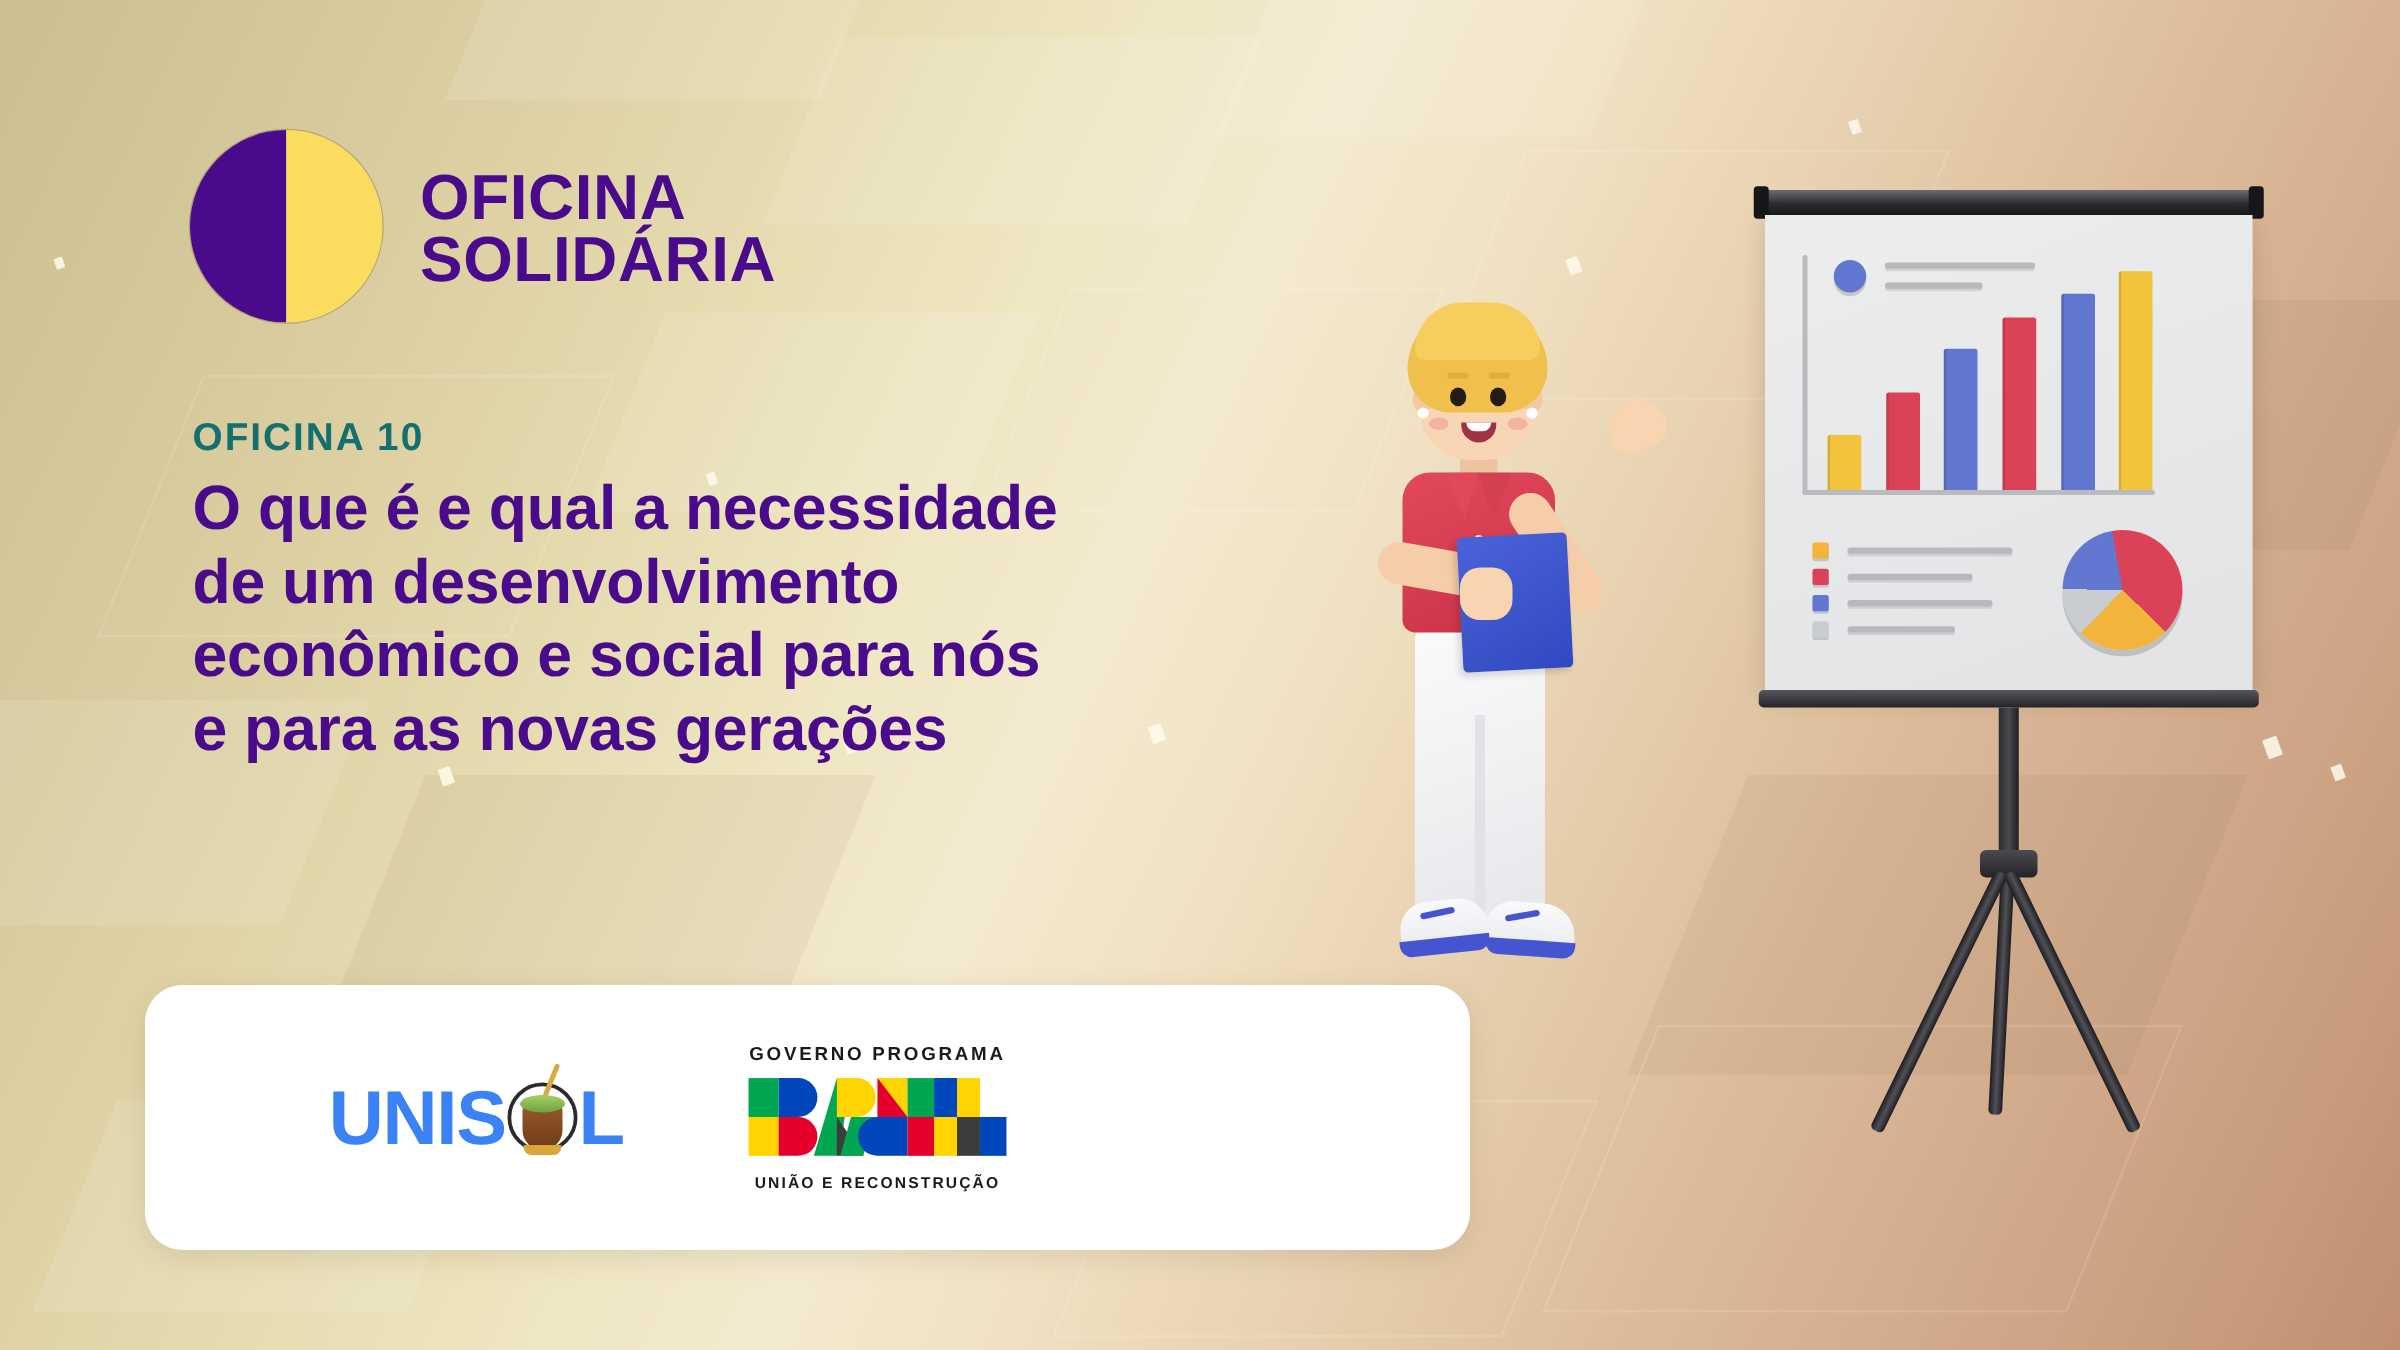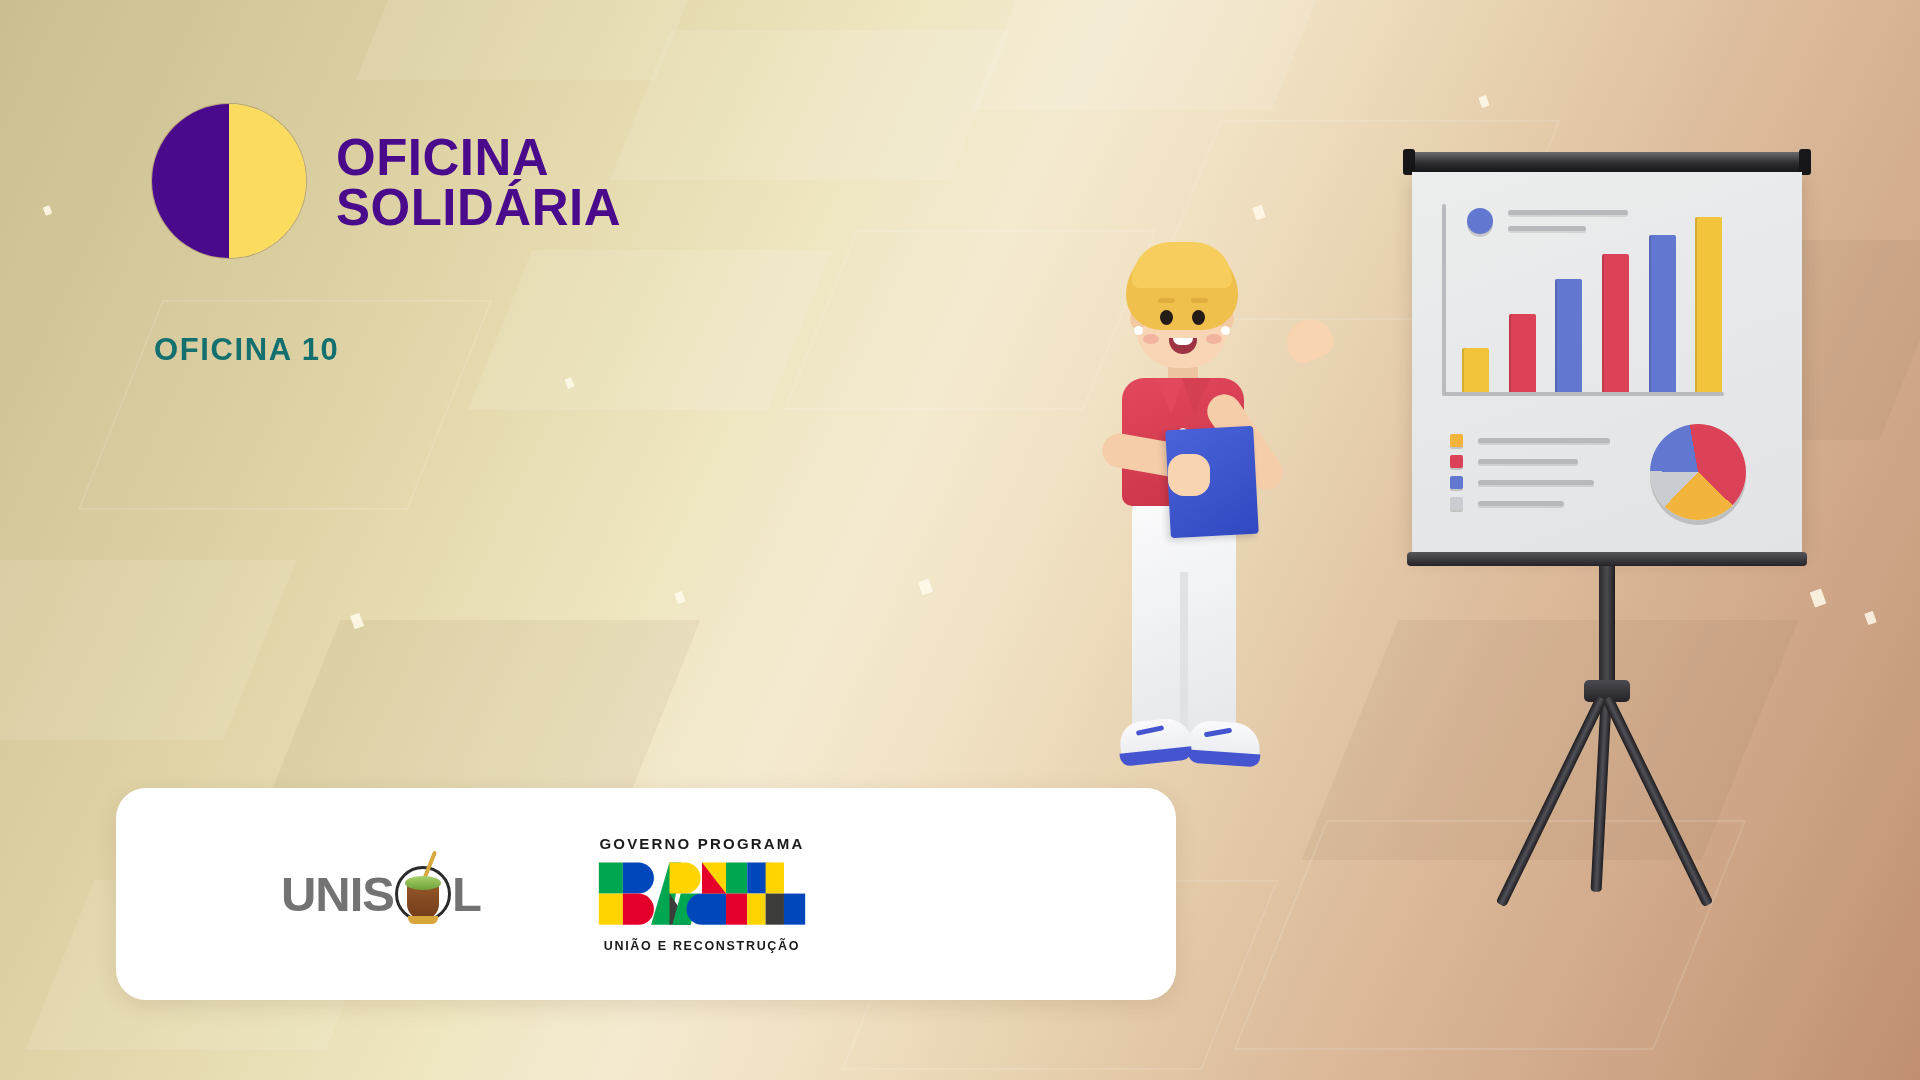--- a/index.html
+++ b/index.html
@@ -74,21 +74,21 @@
     position:absolute; left:116px; top:788px; width:1060px; height:212px;
     background:#ffffff; border-radius:30px;
     display:flex; align-items:center; justify-content:flex-start; gap:0;
     box-shadow:0 6px 22px rgba(90,60,30,.12);
   }
 
   
   .unisol{ width:330px; display:flex; flex-direction:column; align-items:center; margin-left:100px;}
   .unisol-word{
     position:relative; display:flex; align-items:center;
-    font-size:49px; font-weight:700; color:#737373; letter-spacing:-1px;
+    font-size:61px; font-weight:700; color:#3b82f6; letter-spacing:-1px;
     font-family:"Liberation Sans", sans-serif; line-height:1;
   }
   .mate{
     position:relative; width:56px; height:56px; margin:0 1px; display:inline-block;
   }
   .mate .ring{
     position:absolute; left:0; top:0; width:56px; height:56px;
     border:3.5px solid #2b2b2b; border-radius:50%;
   }
   .mate .gourd{
@@ -291,20 +291,26 @@
       <div class="rgt"></div>
     </div>
     <div class="brand-text">
       <div class="brand-main">OFICINA</div>
       <div class="brand-main">SOLIDÁRIA</div>
     </div>
   </div>
 
   <div id="titleblock">
     <div class="oficina">OFICINA 10</div>
+    <div class="headline">
+      <div>O que é e qual a necessidade</div>
+      <div>de um desenvolvimento</div>
+      <div>econômico e social para nós</div>
+      <div>e para as novas gerações</div>
+    </div>
   </div>
 
   <div id="footer-card">
 
     <div class="unisol">
       <div class="unisol-word">
         <span>UNIS</span>
         <span class="mate">
           <span class="ring"></span>
           <span class="straw"></span>

